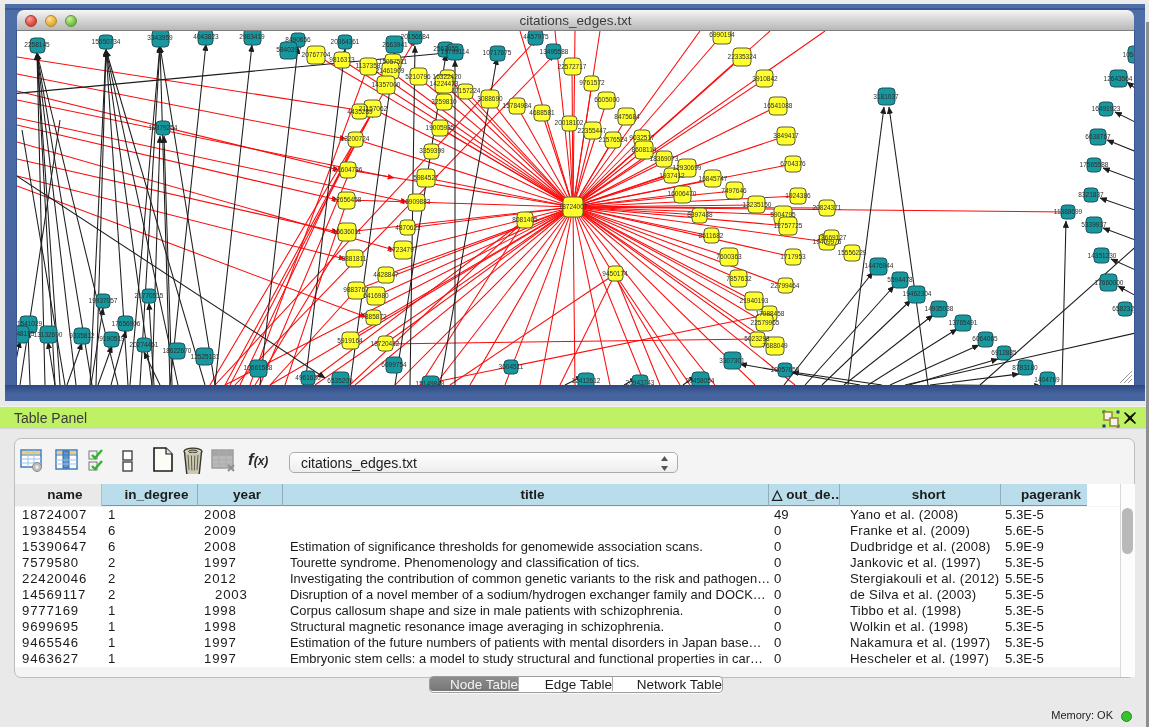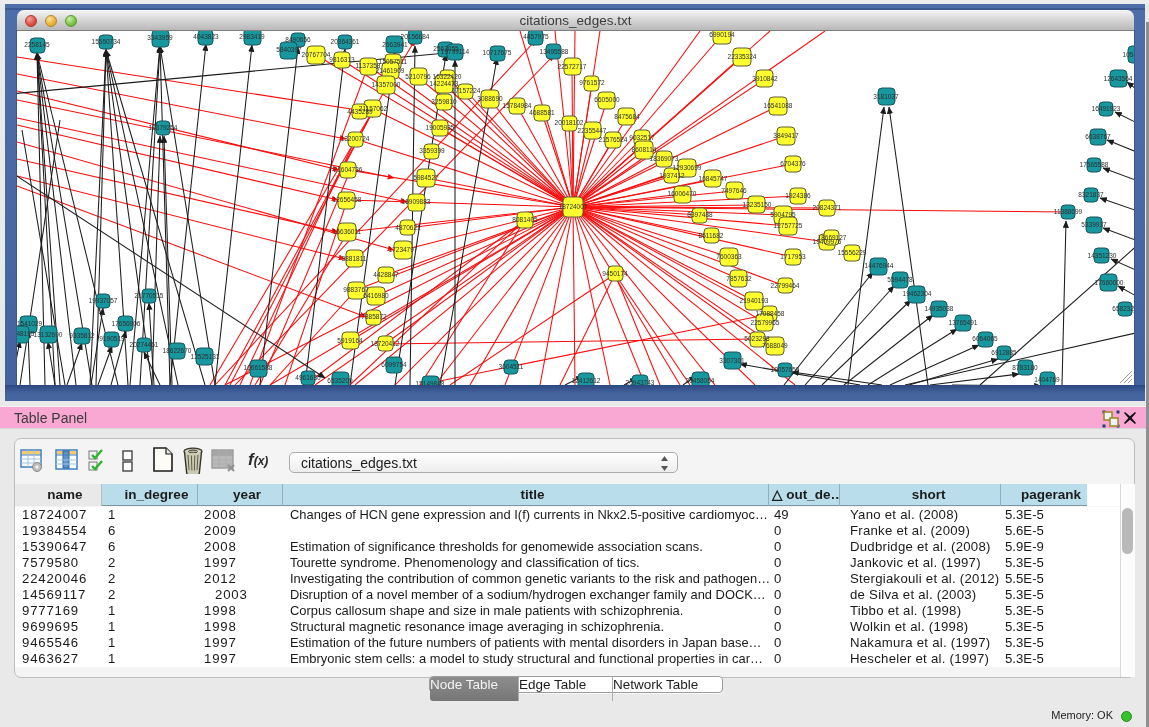--- a/index.html
+++ b/index.html
@@ -11,42 +11,42 @@
 #botband { left:5px; top:385px; width:1140px; height:15px; background:linear-gradient(#2c4880,#46659f 60%); }
 
 #titlebar { left:17px; top:10px; width:1117px; height:21px; background:linear-gradient(#f5f5f5,#d3d3d3 55%,#b8b8b8); border-bottom:1px solid #7f7f7f; border-radius:7px 7px 0 0; }
 #titlebar .tl { position:absolute; top:5px; width:12px; height:12px; border-radius:50%; }
 #titlebar .title { position:absolute; width:100%; top:3px; text-align:center; font-size:13.5px; color:#3a3a3a; }
 #canvas { left:17px; top:31px; width:1117px; height:354px; background:#fff; box-shadow:0 0 0 1px #3a5590; }
 
 #rstrip { left:1146px; top:22px; width:3px; height:705px; background:#8f8f8f; }
 #topstrip { left:0; top:0; width:1149px; height:4px; background:#ececec; }
 
-#tpheader { left:0px; top:406px; width:1146px; height:23px; background:#f9a8d4; border-top:1px solid #f2f2f2; border-bottom:1px solid #d6d6d6; }
+#tpheader { left:0px; top:406px; width:1146px; height:23px; background:#bef264; border-top:1px solid #f2f2f2; border-bottom:1px solid #d6d6d6; }
 #tpheader span { position:absolute; left:14px; top:3px; font-size:14px; color:#3a3a3a; }
 #panel { left:14px; top:438px; width:1121px; height:240px; background:#f4f4f4; border:1px solid #bdbdbd; border-radius:7px; }
 #combo { left:289px; top:452px; width:389px; height:21px; background:linear-gradient(#ffffff,#ededed); border:1px solid #ababab; border-radius:5px; }
 #combo .ct { position:absolute; left:11px; top:2px; font-size:14px; color:#1c1c1c; }
 
 #thead { left:15px; top:484px; width:1072px; height:22px; background:#b9ddeb; border-bottom:1px solid #7d96a4; }
 #thead .h { position:absolute; top:0; height:22px; border-right:1px solid #90aebd; font-size:13.5px; color:#1c1c1c; text-align:center; line-height:21px; }
 #tablebg { left:15px; top:507px; width:1105px; height:160px; background:#fff; }
 #tableright { left:1087px; top:484px; width:33px; height:22px; background:#fff; }
 .trow { position:absolute; left:15px; width:1105px; height:16px; }
 .trow .c { position:absolute; top:0px; font-size:13.2px; color:#1a1a1a; white-space:nowrap; line-height:16px; }
 .trow .num { letter-spacing:0.8px; }
 .trow .ti { font-size:12.9px; }
 .trow .sh { letter-spacing:0.25px;text-align:center; }
 #thead .h { text-indent:14px; white-space:nowrap; overflow:hidden;font-weight:bold; }
 
 #sbar { left:1120px; top:484px; width:15px; height:193px; background:#fcfcfc; border-left:1px solid #d8d8d8; }
 #sthumb { left:1122px; top:508px; width:11px; height:46px; background:#b9b9b9; border-radius:6px; }
 
 #tabs { left:429px; top:676px; width:294px; height:17px; border:1px solid #9d9d9d; border-radius:4px; background:#fff; box-shadow:0 1px 0 rgba(255,255,255,.7); }
-#tabs .seg { position:absolute; top:0; height:24px; font-size:13.5px; text-align:left; color:#1c1c1c; line-height:15px; }
+#tabs .seg { position:absolute; top:0; height:14px; font-size:13.5px; text-align:right; color:#1c1c1c; line-height:15px; }
 #seg1 { left:0; width:88px; background:linear-gradient(#8d8d8d,#767676); color:#f4f4f4 !important; border-radius:3px 0 0 3px; }
 #seg2 { left:88px; width:94px; border-left:1px solid #adadad; }
 #seg3 { left:182px; width:110px; border-left:1px solid #adadad; }
 #status { left:0; top:694px; width:1146px; height:33px; }
 #mem { position:absolute; right:33px; top:15px; font-size:11px; color:#1c1c1c; }
 #memdot { position:absolute; left:1121px; top:711px; width:11px; height:11px; border-radius:50%; background:#35c42c; border:1px solid #28881e; }
 .icon { position:absolute; }
 </style></head>
 <body>
 <div class="abs" id="frame">
@@ -622,21 +622,20 @@
   <div class="h" style="left:754px;width:74px;text-indent:0;text-align:left;padding-left:3px;width:71px">△ out_de…</div>
   <div class="h" style="left:828px;width:158px">short</div>
   <div class="h" style="left:986px;width:86px;border-right:none">pagerank</div>
 </div>
 <div class="abs" id="tableright"></div>
 <div class="abs" id="tablebg"></div>
 <div class="trow" style="top:507px">
 <span class="c num" style="left:7px">18724007</span>
 <span class="c" style="left:93px">1</span>
 <span class="c num" style="left:189px">2008</span>
-<span class="c ti" style="left:275px">Changes of HCN gene expression and I(f) currents in Nkx2.5-positive cardiomyoc…</span>
 <span class="c" style="left:759px">49</span>
 <span class="c sh" style="left:835px">Yano et al. (2008)</span>
 <span class="c" style="left:990px">5.3E-5</span>
 </div>
 <div class="trow" style="top:523px">
 <span class="c num" style="left:7px">19384554</span>
 <span class="c" style="left:93px">6</span>
 <span class="c num" style="left:189px">2009</span>
 <span class="c" style="left:759px">0</span>
 <span class="c sh" style="left:835px">Franke et al. (2009)</span>

